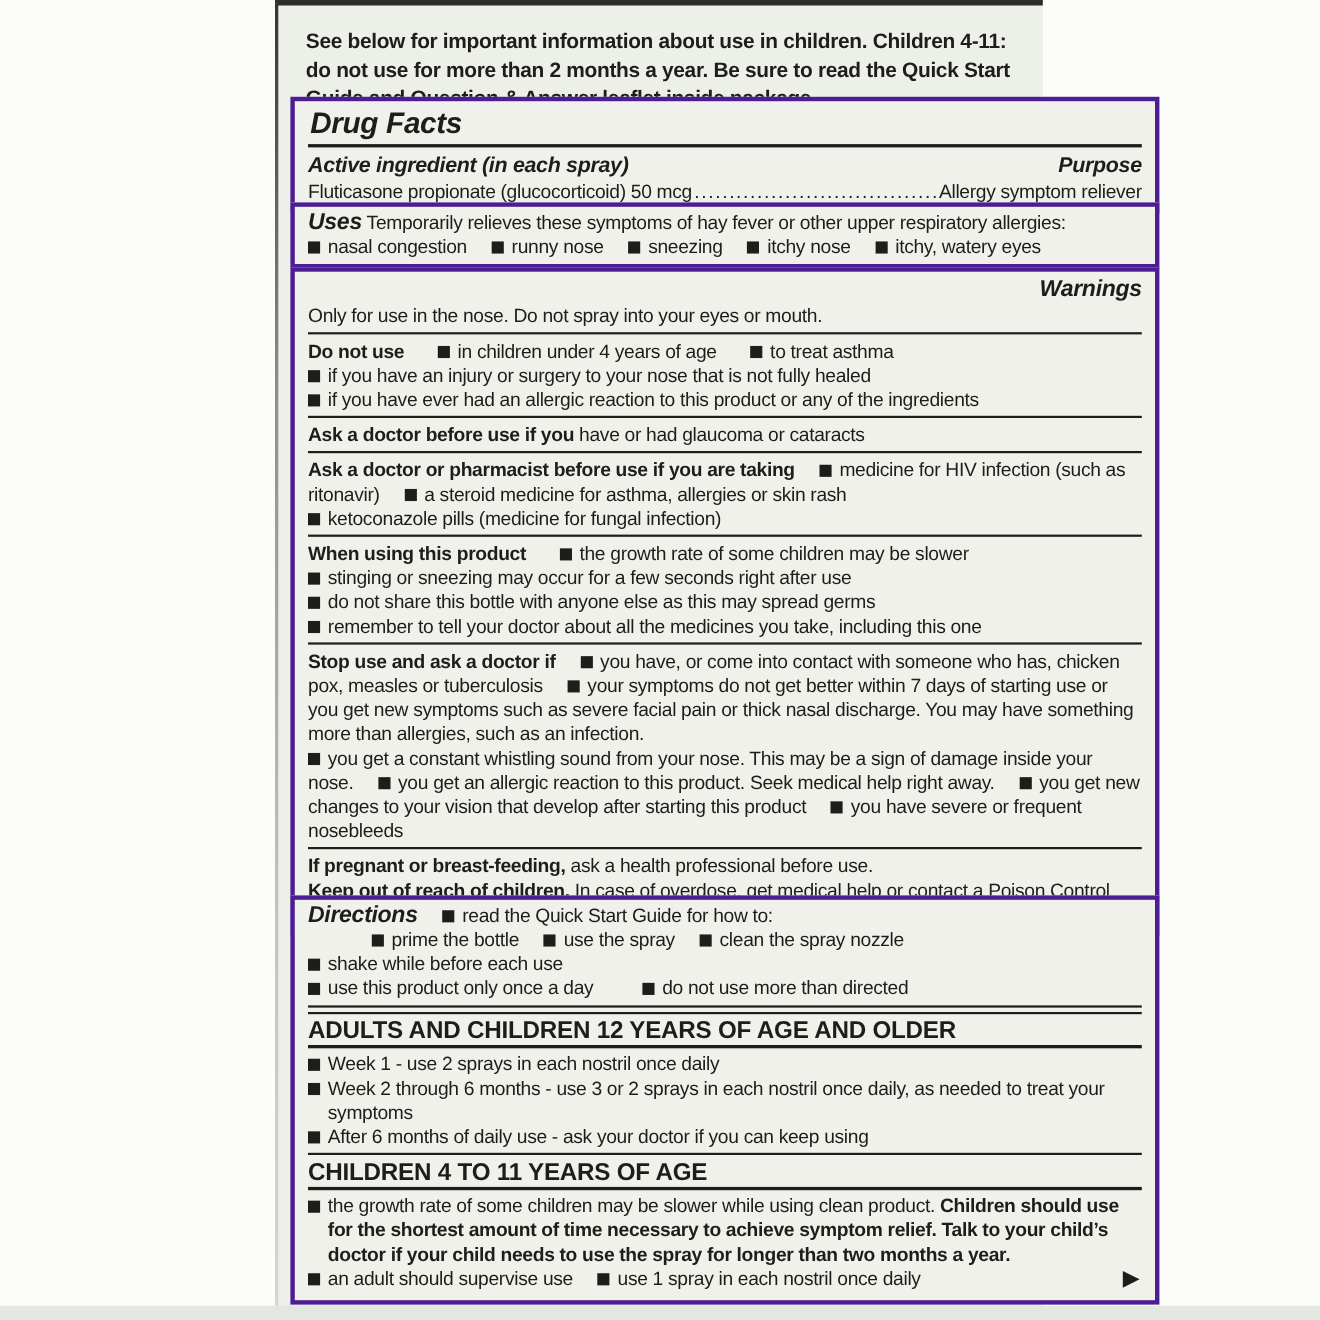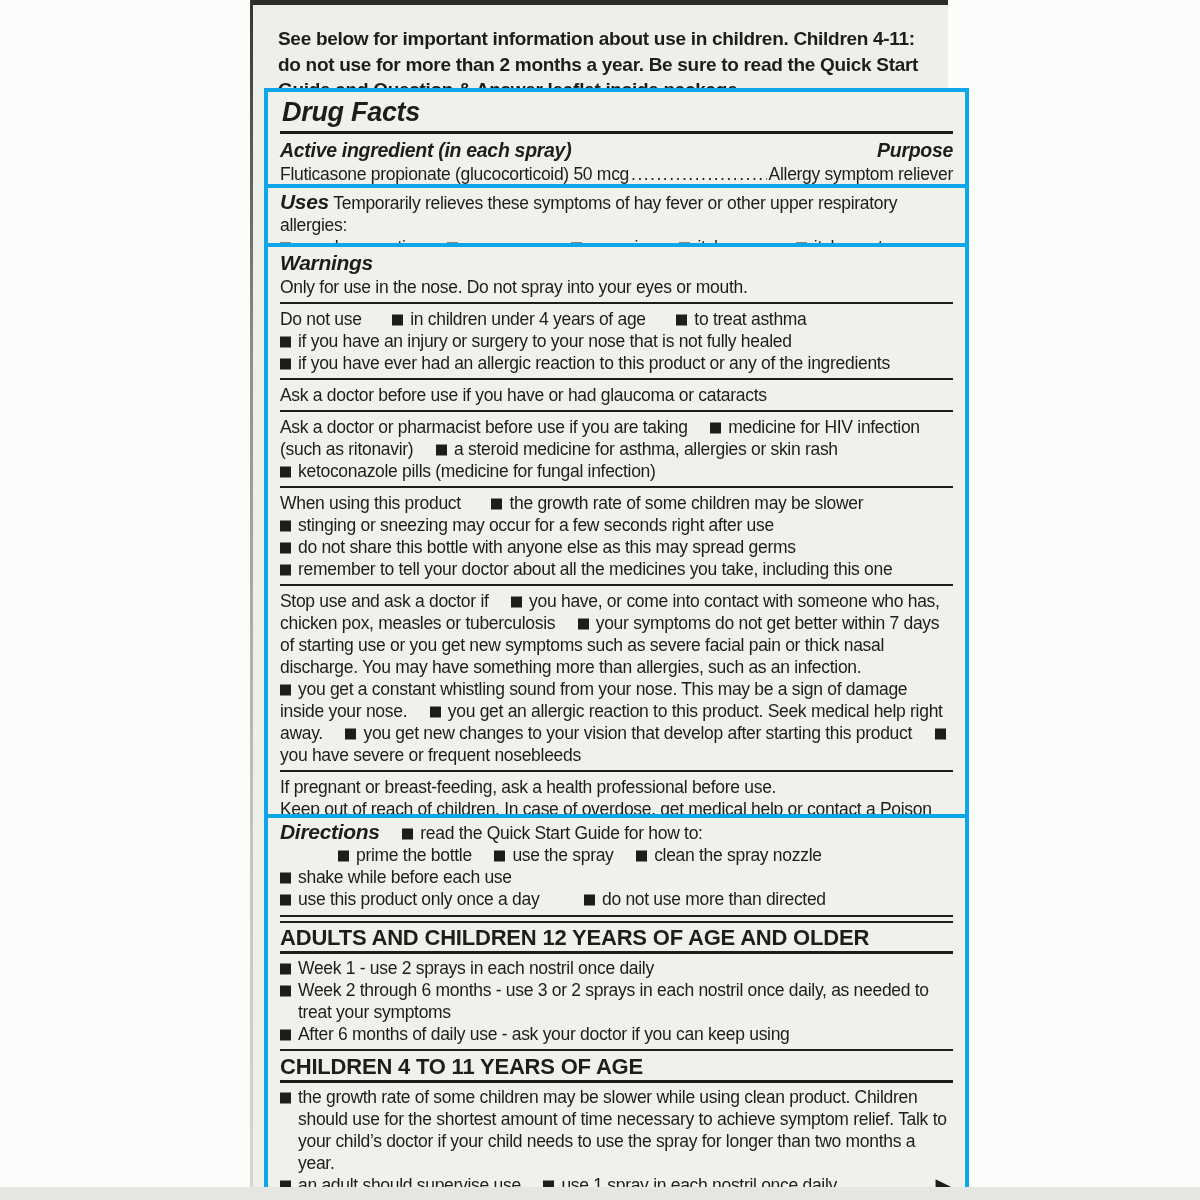--- a/index.html
+++ b/index.html
@@ -17,49 +17,49 @@
   .panel-left-edge { position:absolute; left:0; top:0; width:3px; height:100%;
     background:linear-gradient(#35352f, #8d8f88 30%, #c2c4bd 70%, #d4d6cf); }
   .bottom-strip { position:absolute; left:0; bottom:0; width:1200px; height:13px; background:#e4e6e1; }
 
   .intro {
     position:absolute; left:28px; top:26px; width:648px;
     font-weight:bold; font-size:19px; line-height:25.5px;
   }
 
   .box {
-    position:absolute; left:14px; width:705px;
-    border:4px solid #0ea5e9; background:#f0f1eb;
+    position:absolute; left:14px; width:790px;
+    border:4px solid #4c1d95; background:#f0f1eb;
     padding:3px 12px 5px 12px;
     font-size:17.5px; line-height:22px;
   }
   .box1 { top:88px;  min-height:90px; }
   .box2 { top:184px; min-height:53px; }
   .box3 { top:243px; min-height:565px; }
   .box4 { top:814px; min-height:372px; padding-bottom:8px; }
 
   .df-title { font-style:italic; font-weight:bold; font-size:27px; line-height:32px; padding:1px 0 3px 2px; }
   .rule-thick { border:none; border-top:3px solid #1d1d1a; margin:0 0 4px 0; }
   .row { display:flex; justify-content:space-between; align-items:flex-start; }
   .lbl-bi { font-style:italic; font-weight:bold; font-size:19.5px; line-height:25px; }
   .leader-row { display:flex; align-items:baseline; font-size:17.5px; }
   .leader { flex:1; overflow:hidden; white-space:nowrap; margin:0 2px; }
   .leader::before { content:"........................................................................................"; letter-spacing:1.5px; }
 
-  .sec-h { font-style:italic; font-weight:bold; font-size:21px; }
+  .sec-h { font-style:italic; font-weight:bold; font-size:21px;text-align:right; }
   .sec-h-block { display:block; line-height:26px; }
   .sep { border:none; border-top:2px solid #1d1d1a; margin:4px 0; }
   .dsep { height:8px; border-top:2.5px solid #1d1d1a; border-bottom:2.5px solid #1d1d1a; margin:5px 0 3px 0; }
   .sep3 { border:none; border-top:3px solid #1d1d1a; margin:2px 0 3px 0; }
 
   .bi { display:inline-block; width:11px; height:11px; background:#1d1d1a; margin-right:7px; transform:translateY(0.5px); }
   .item { white-space:nowrap; }
   .gap  { margin-left:18px; }
   .gap-w{ margin-left:26px; }
-  b, .b { font-weight:normal; }
+  b, .b { font-weight:bold; }
   p { margin:0; }
   .hang { padding-left:18px; text-indent:-18px; }
   .indent1 { margin-left:18px;padding-left:40px; }
   .subhead { text-align:left; font-weight:bold; font-size:22px; line-height:23px; letter-spacing:-0.2px; }
   .lastrow { position:relative; padding-right:34px; }
   .arrow { position:absolute; right:2px; top:0; font-size:20px; line-height:22px; letter-spacing:0; }
 </style>
 </head>
 <body>
 

